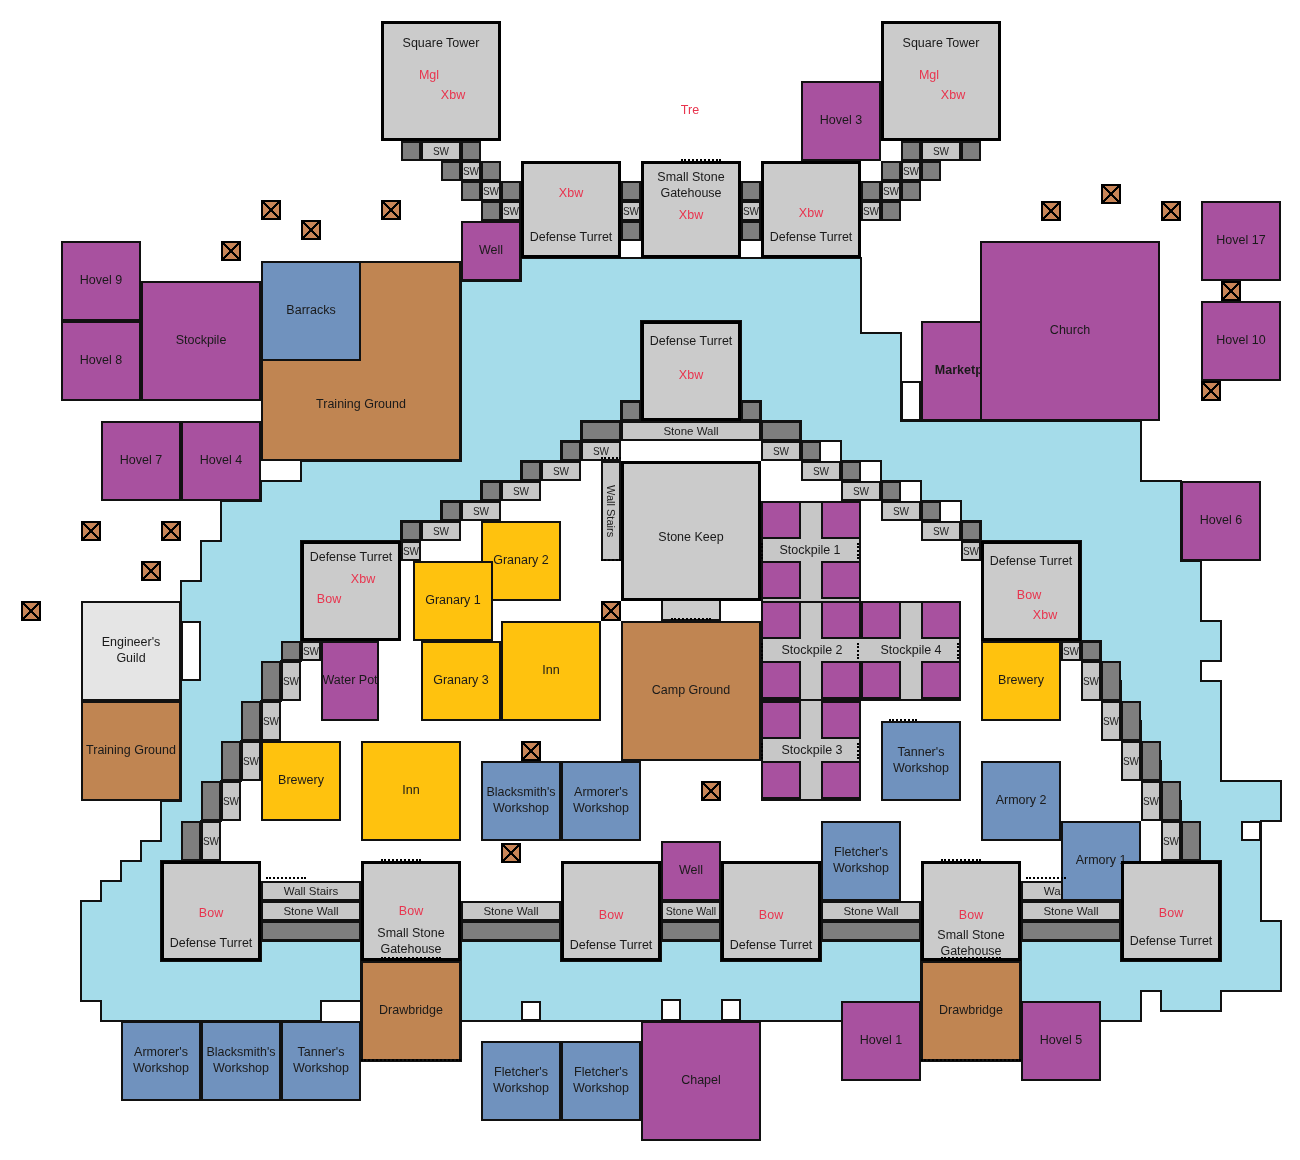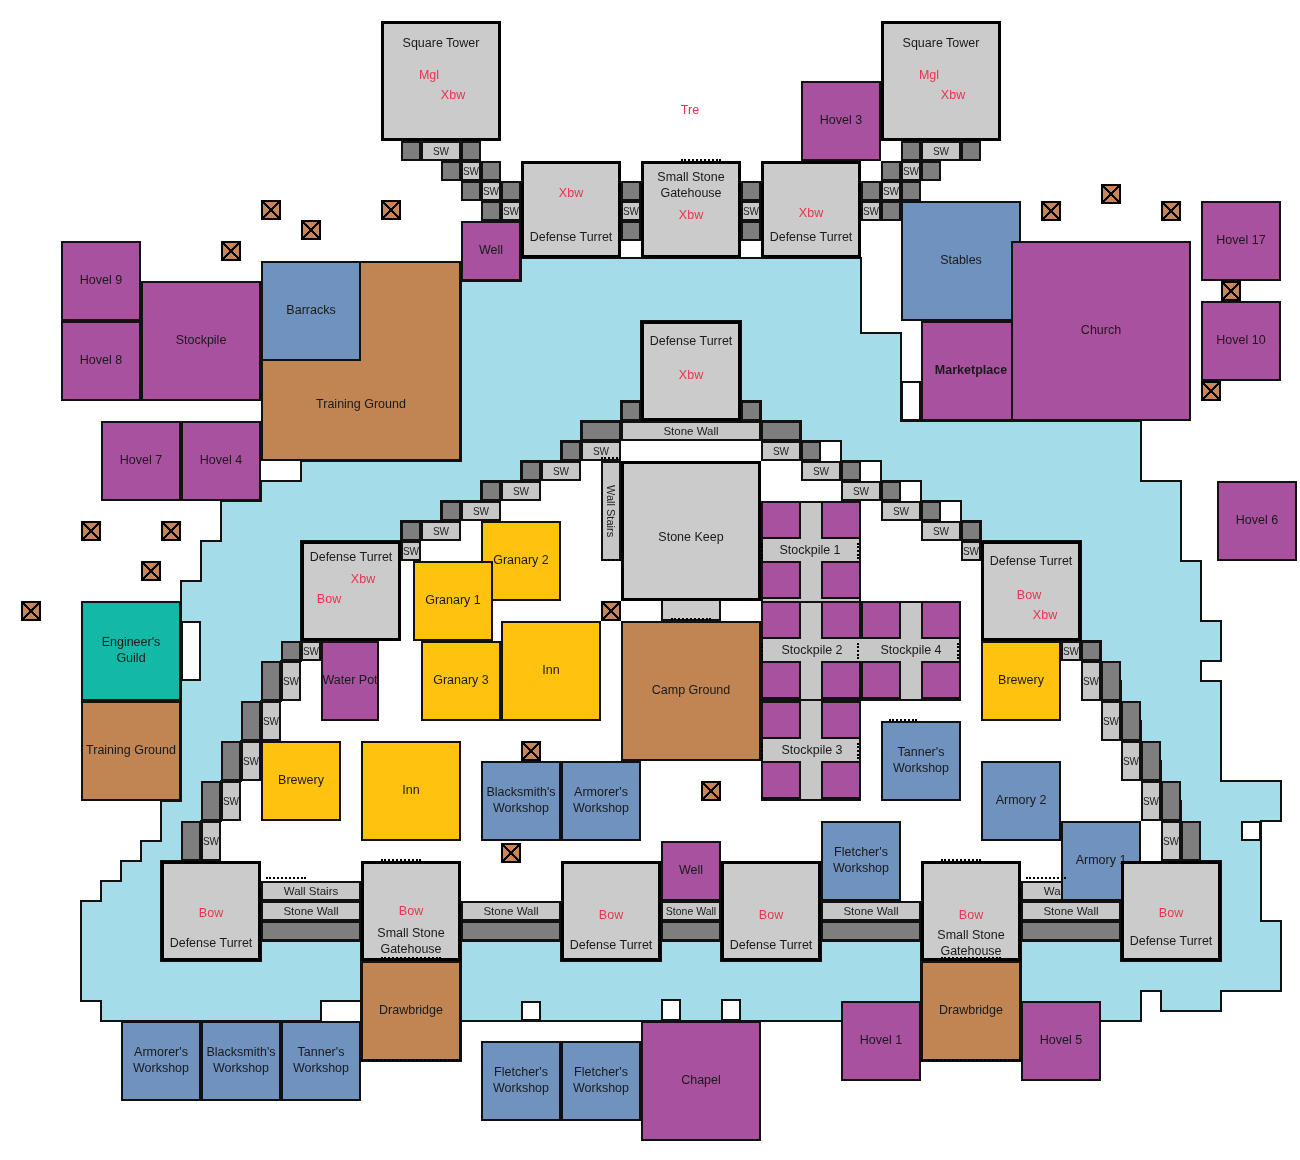--- a/index.html
+++ b/index.html
@@ -191,27 +191,24 @@
       <span class="t wrap" style="top: 6px;">Small Stone Gatehouse</span>
       <span class="t red" style="top: 44px;">Xbw</span>
     </div>
     <div class="bld thick" style="left: 761px; top: 161px; width: 100px; height: 97px; background: rgb(203, 203, 203);">
       <span class="t red" style="top: 42px;">Xbw</span>
       <span class="t" style="top: 66px;">Defense Turret</span>
     </div>
     <div class="bld" style="left: 461px; top: 221px; width: 60px; height: 60px; background: rgb(168, 81, 159);">
       <span class="t" style="top: 50%; transform: translate(-50%, -50%);">Well</span>
     </div>
-    <div class="bld" style="left: 901px; top: 201px; width: 120px; height: 120px; background: rgb(112, 146, 190);">
-      <span class="t" style="top: 50%; transform: translate(-50%, -50%);">Stables</span>
-    </div>
     <div class="bld" style="left: 921px; top: 321px; width: 100px; height: 100px; background: rgb(168, 81, 159);">
       <span class="t" style="top: 50%; transform: translate(-50%, -50%); font-weight: bold;">Marketplace</span>
     </div>
-    <div class="bld" style="left: 1011px; top: 241px; width: 180px; height: 180px; background: rgb(168, 81, 159);">
+    <div class="bld" style="left: 980px; top: 241px; width: 180px; height: 180px; background: rgb(168, 81, 159);">
       <span class="t" style="top: 50%; transform: translate(-50%, -50%);">Church</span>
     </div>
     <div class="bld" style="left: 1201px; top: 201px; width: 80px; height: 80px; background: rgb(168, 81, 159);">
       <span class="t" style="top: 50%; transform: translate(-50%, -50%);">Hovel 17</span>
     </div>
     <div class="bld" style="left: 1201px; top: 301px; width: 80px; height: 80px; background: rgb(168, 81, 159);">
       <span class="t" style="top: 50%; transform: translate(-50%, -50%);">Hovel 10</span>
     </div>
     <div class="bld" style="left: 61px; top: 241px; width: 80px; height: 80px; background: rgb(168, 81, 159);">
       <span class="t" style="top: 50%; transform: translate(-50%, -50%);">Hovel 9</span>
@@ -227,27 +224,27 @@
     </div>
     <div class="bld" style="left: 261px; top: 261px; width: 100px; height: 100px; background: rgb(112, 146, 190);">
       <span class="t" style="top: 50%; transform: translate(-50%, -50%);">Barracks</span>
     </div>
     <div class="bld" style="left: 101px; top: 421px; width: 80px; height: 80px; background: rgb(168, 81, 159);">
       <span class="t" style="top: 50%; transform: translate(-50%, -50%);">Hovel 7</span>
     </div>
     <div class="bld" style="left: 181px; top: 421px; width: 80px; height: 80px; background: rgb(168, 81, 159);">
       <span class="t" style="top: 50%; transform: translate(-50%, -50%);">Hovel 4</span>
     </div>
-    <div class="bld" style="left: 81px; top: 601px; width: 100px; height: 100px; background: #14b8a6;">
+    <div class="bld" style="left: 81px; top: 601px; width: 100px; height: 100px; background: #e5e5e5;">
       <span class="t wrap" style="top: 50%; transform: translate(-50%, -50%);">Engineer's Guild</span>
     </div>
     <div class="bld" style="left: 81px; top: 701px; width: 100px; height: 100px; background: rgb(192, 133, 82);">
       <span class="t wrap" style="top: 50%; transform: translate(-50%, -50%);">Training Ground</span>
     </div>
-    <div class="bld" style="left: 1217px; top: 481px; width: 80px; height: 80px; background: rgb(168, 81, 159);">
+    <div class="bld" style="left: 1181px; top: 481px; width: 80px; height: 80px; background: rgb(168, 81, 159);">
       <span class="t" style="top: 50%; transform: translate(-50%, -50%);">Hovel 6</span>
     </div>
     <div class="bld thick" style="left: 641px; top: 321px; width: 100px; height: 100px; background: rgb(203, 203, 203);">
       <span class="t" style="top: 10px;">Defense Turret</span>
       <span class="t red" style="top: 44px;">Xbw</span>
     </div>
     <div class="bld thick" style="left: 621px; top: 461px; width: 140px; height: 140px; background: rgb(203, 203, 203);">
       <span class="t" style="top: 66px;">Stone Keep</span>
     </div>
     <div class="bld" style="left: 481px; top: 521px; width: 80px; height: 80px; background: rgb(255, 194, 14);">

